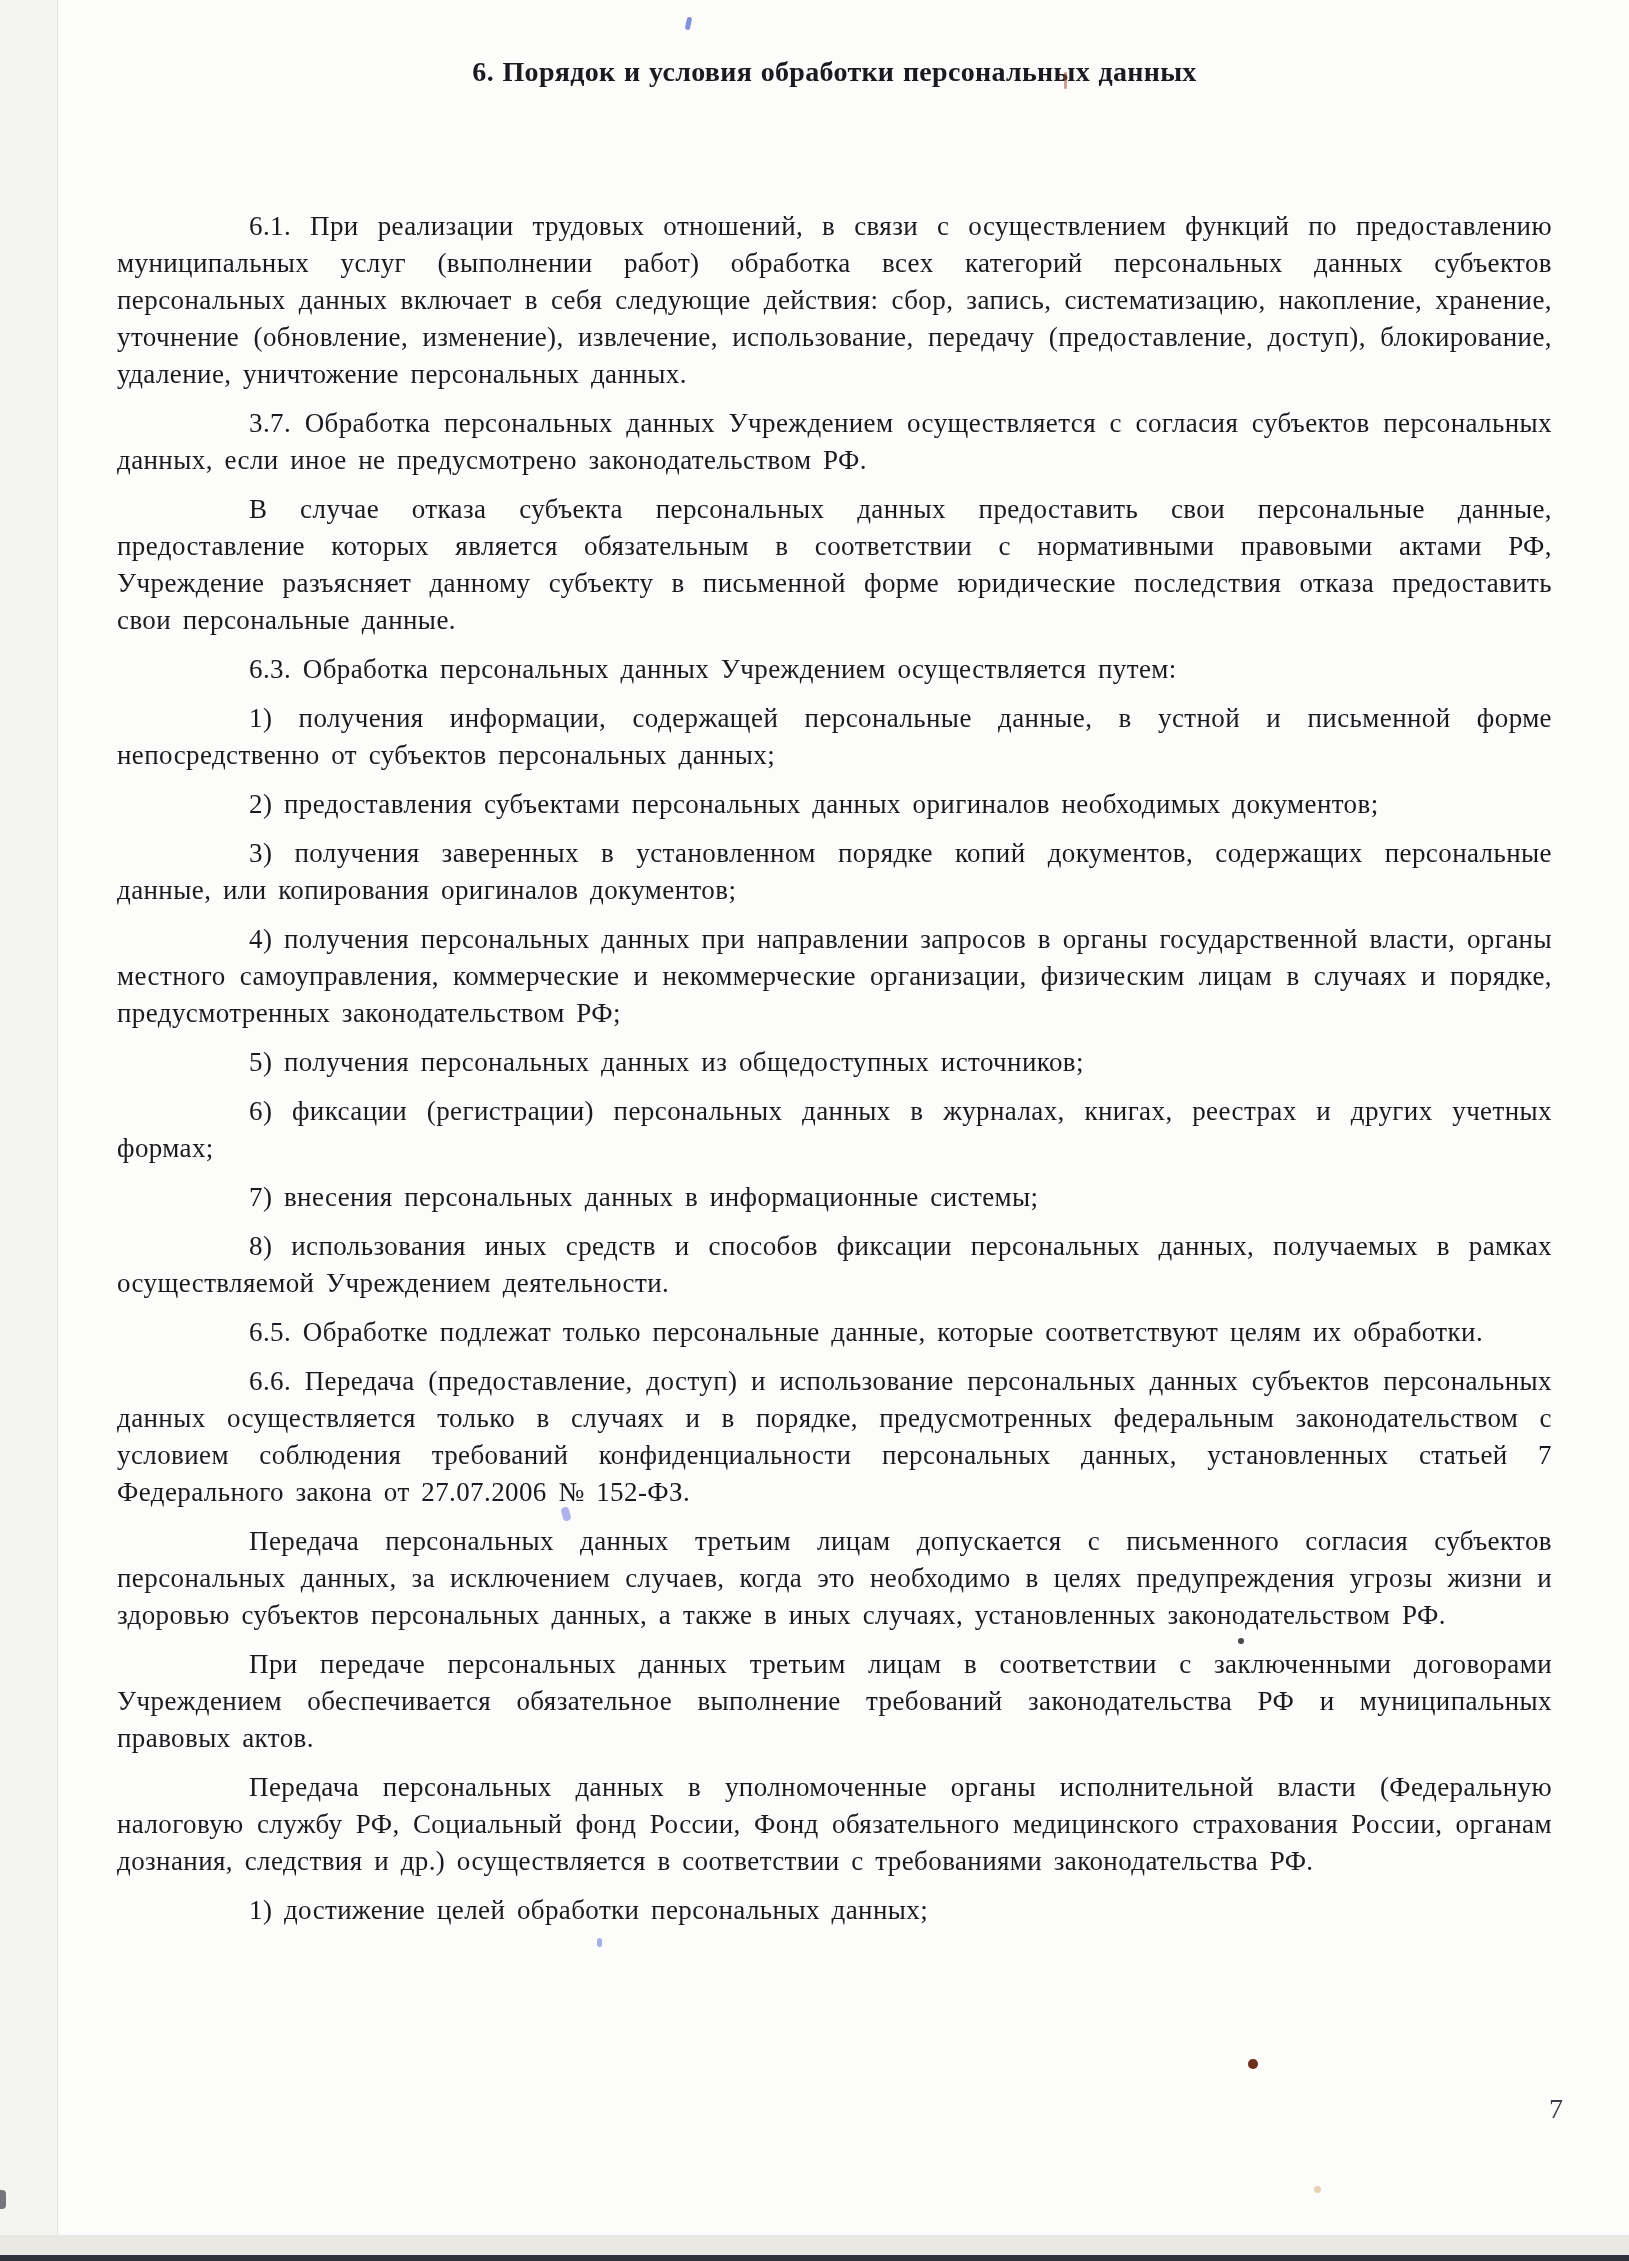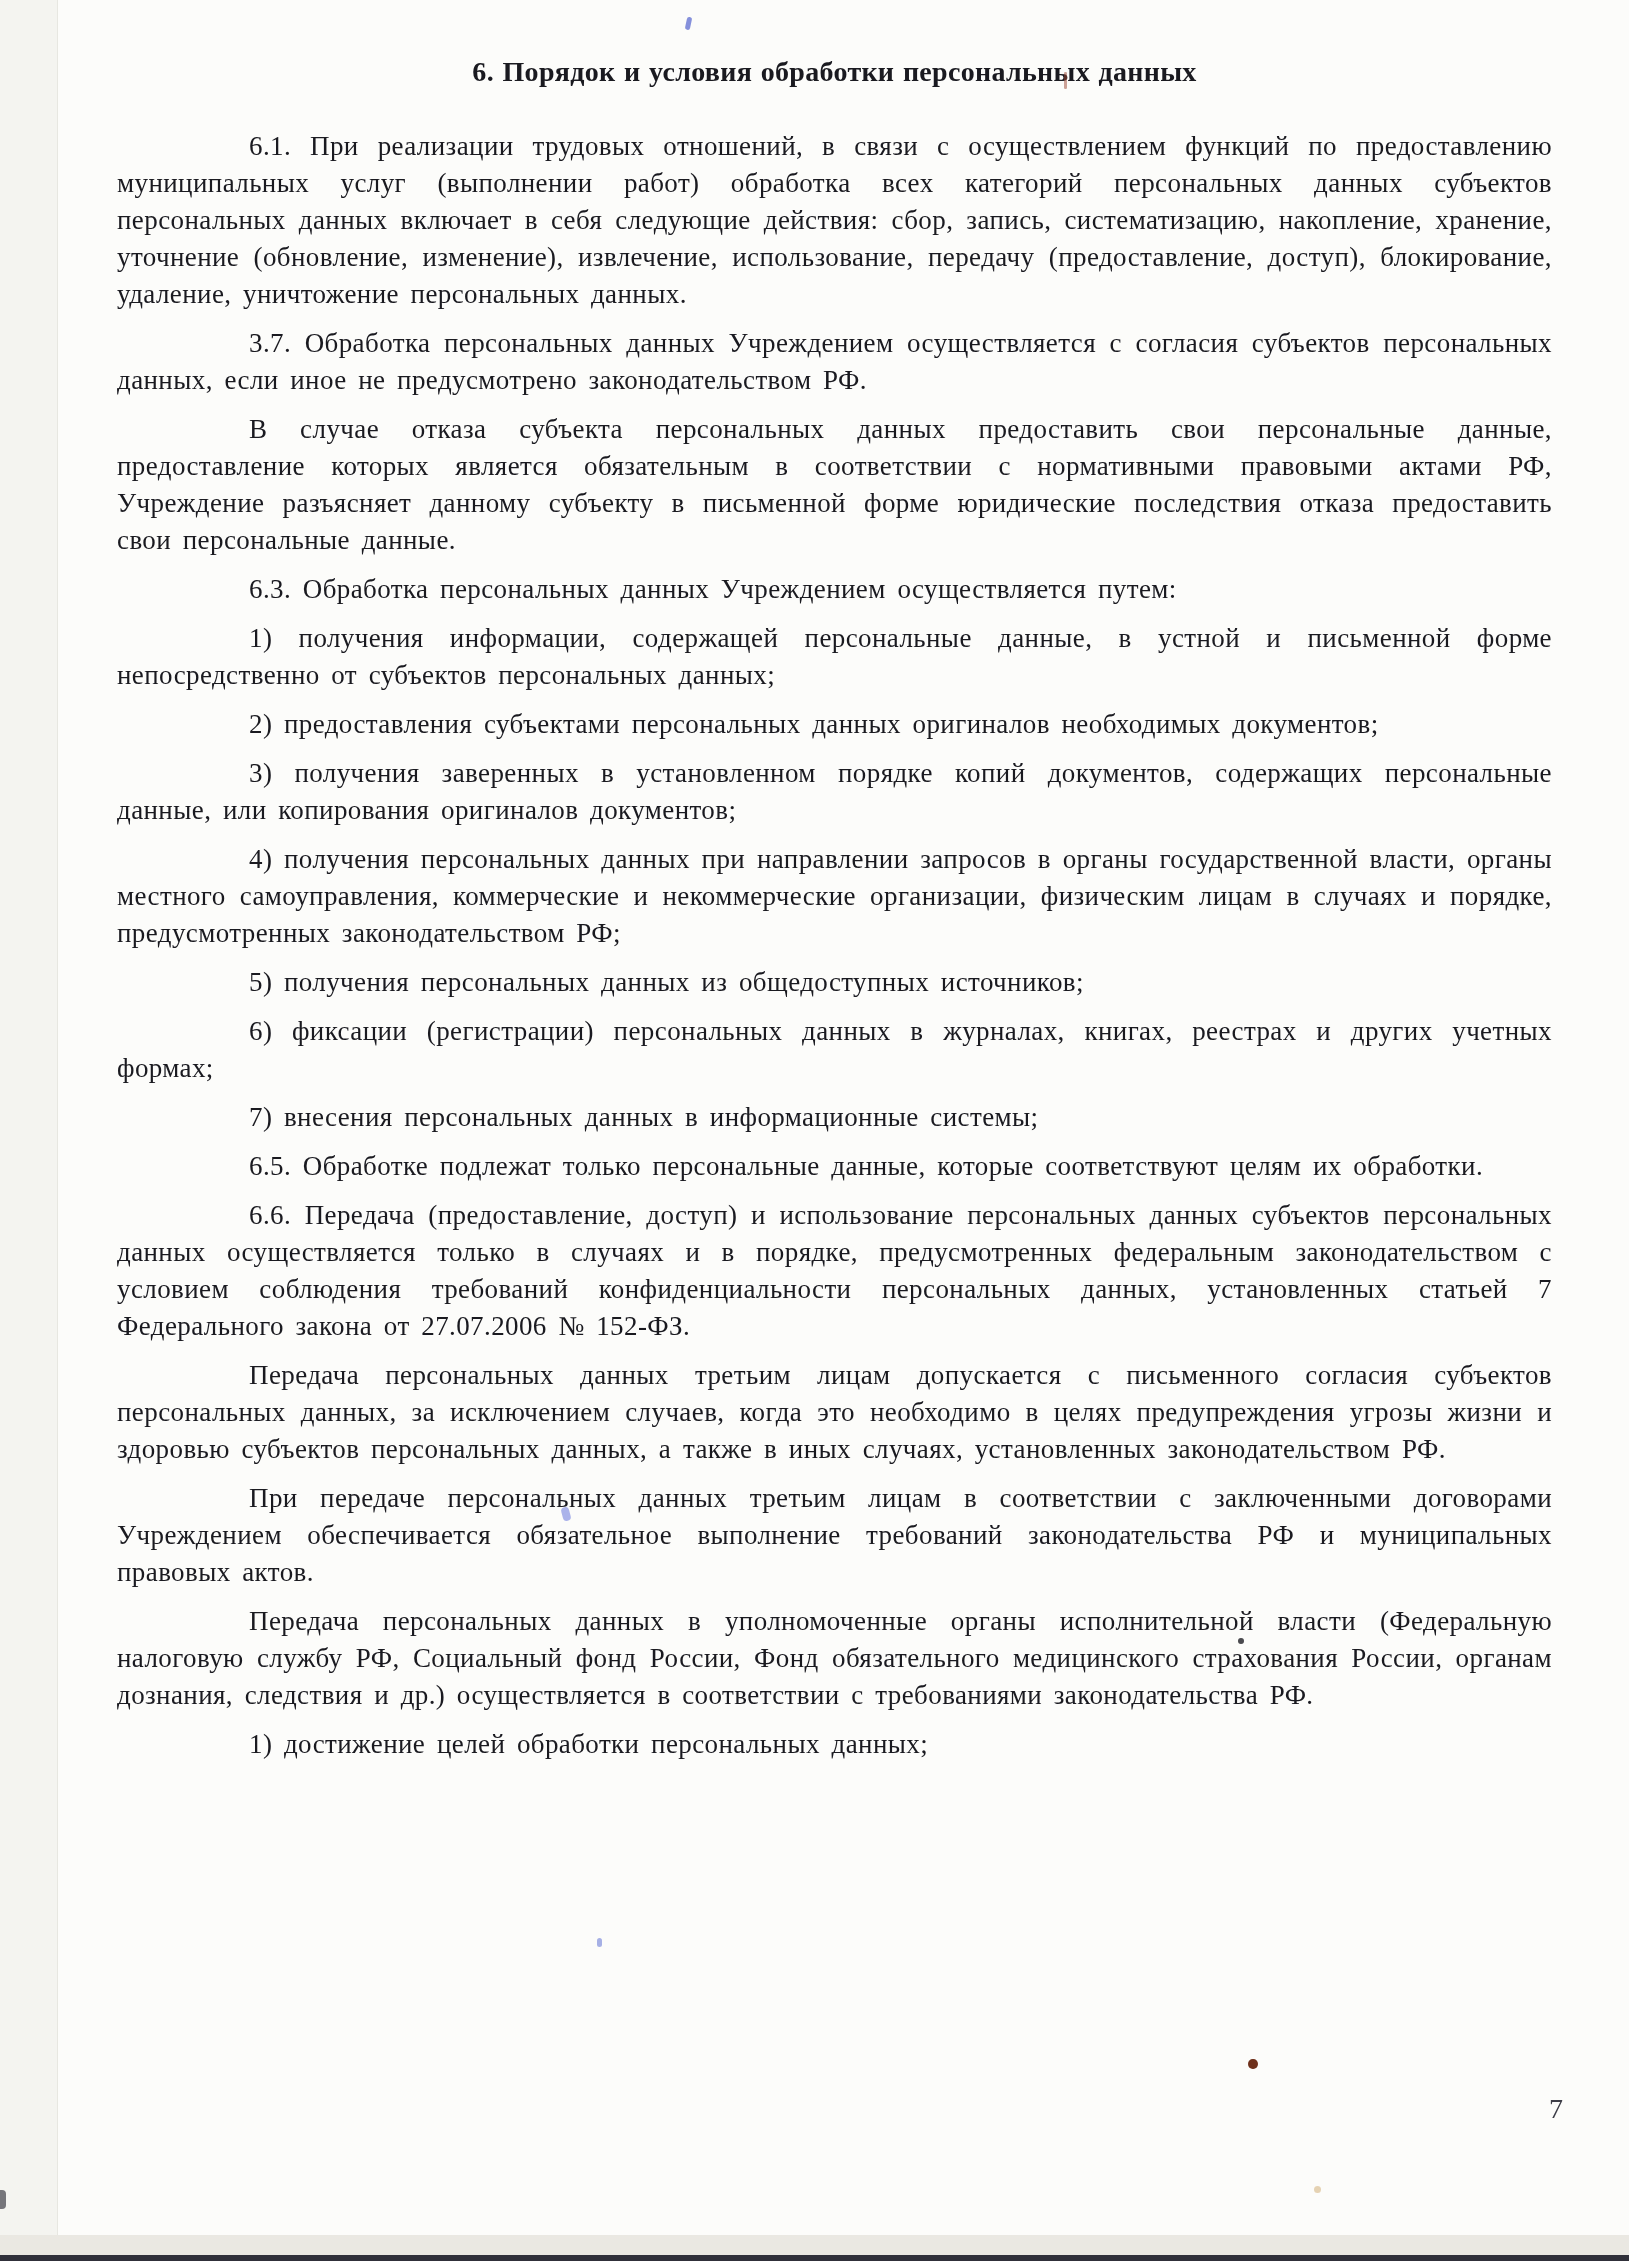--- a/index.html
+++ b/index.html
@@ -17,21 +17,21 @@
     background:#f4f4f0; border-right:1.3px solid #e7e7e1;
   }
   .content {
     position:absolute; left:105px; top:53px; width:1459px;
     color:#1a1a20; font-size:27px; line-height:37px;
     text-align:justify; letter-spacing:0.4px; word-spacing:4.5px;
     hyphens:none;
   }
   .title {
     font-size:28px; font-weight:700; text-align:center;
-    margin:0 0 38px 0; letter-spacing:0.3px; word-spacing:1.3px;
+    margin:0 0 118px 0; letter-spacing:0.3px; word-spacing:1.3px;
   }
   p.para { margin:12px; text-indent:132px; }
   .page-number {
     position:absolute; left:1549px; top:2093px;
     font-size:28px; color:#3d3d47;
   }
   .band-light {
     position:absolute; left:0; top:2235px; width:1630px; height:20px;
     background:#eae8e2;
   }
@@ -63,20 +63,21 @@
     <p class="para">3.7. Обработка персональных данных Учреждением осуществляется с согласия субъектов персональных данных, если иное не предусмотрено законодательством РФ.</p>
     <p class="para">В случае отказа субъекта персональных данных предоставить свои персональные данные, предоставление которых является обязательным в соответствии с нормативными правовыми актами РФ, Учреждение разъясняет данному субъекту в письменной форме юридические последствия отказа предоставить свои персональные данные.</p>
     <p class="para">6.3. Обработка персональных данных Учреждением осуществляется путем:</p>
     <p class="para">1) получения информации, содержащей персональные данные, в устной и письменной форме непосредственно от субъектов персональных данных;</p>
     <p class="para">2) предоставления субъектами персональных данных оригиналов необходимых документов;</p>
     <p class="para">3) получения заверенных в установленном порядке копий документов, содержащих персональные данные, или копирования оригиналов документов;</p>
     <p class="para">4) получения персональных данных при направлении запросов в органы государственной власти, органы местного самоуправления, коммерческие и некоммерческие организации, физическим лицам в случаях и порядке, предусмотренных законодательством РФ;</p>
     <p class="para">5) получения персональных данных из общедоступных источников;</p>
     <p class="para">6) фиксации (регистрации) персональных данных в журналах, книгах, реестрах и других учетных формах;</p>
     <p class="para">7) внесения персональных данных в информационные системы;</p>
+    <p class="para">8) использования иных средств и способов фиксации персональных данных, получаемых в рамках осуществляемой Учреждением деятельности.</p>
     <p class="para">6.5. Обработке подлежат только персональные данные, которые соответствуют целям их обработки.</p>
     <p class="para">6.6. Передача (предоставление, доступ) и использование персональных данных субъектов персональных данных осуществляется только в случаях и в порядке, предусмотренных федеральным законодательством с условием соблюдения требований конфиденциальности персональных данных, установленных статьей 7 Федерального закона от 27.07.2006 № 152-ФЗ.</p>
     <p class="para">Передача персональных данных третьим лицам допускается с письменного согласия субъектов персональных данных, за исключением случаев, когда это необходимо в целях предупреждения угрозы жизни и здоровью субъектов персональных данных, а также в иных случаях, установленных законодательством РФ.</p>
     <p class="para">При передаче персональных данных третьим лицам в соответствии с заключенными договорами Учреждением обеспечивается обязательное выполнение требований законодательства РФ и муниципальных правовых актов.</p>
     <p class="para">Передача персональных данных в уполномоченные органы исполнительной власти (Федеральную налоговую службу РФ, Социальный фонд России, Фонд обязательного медицинского страхования России, органам дознания, следствия и др.) осуществляется в соответствии с требованиями законодательства РФ.</p>
     <p class="para">1) достижение целей обработки персональных данных;</p>
   </div>
 
   <div class="page-number">7</div>
 

